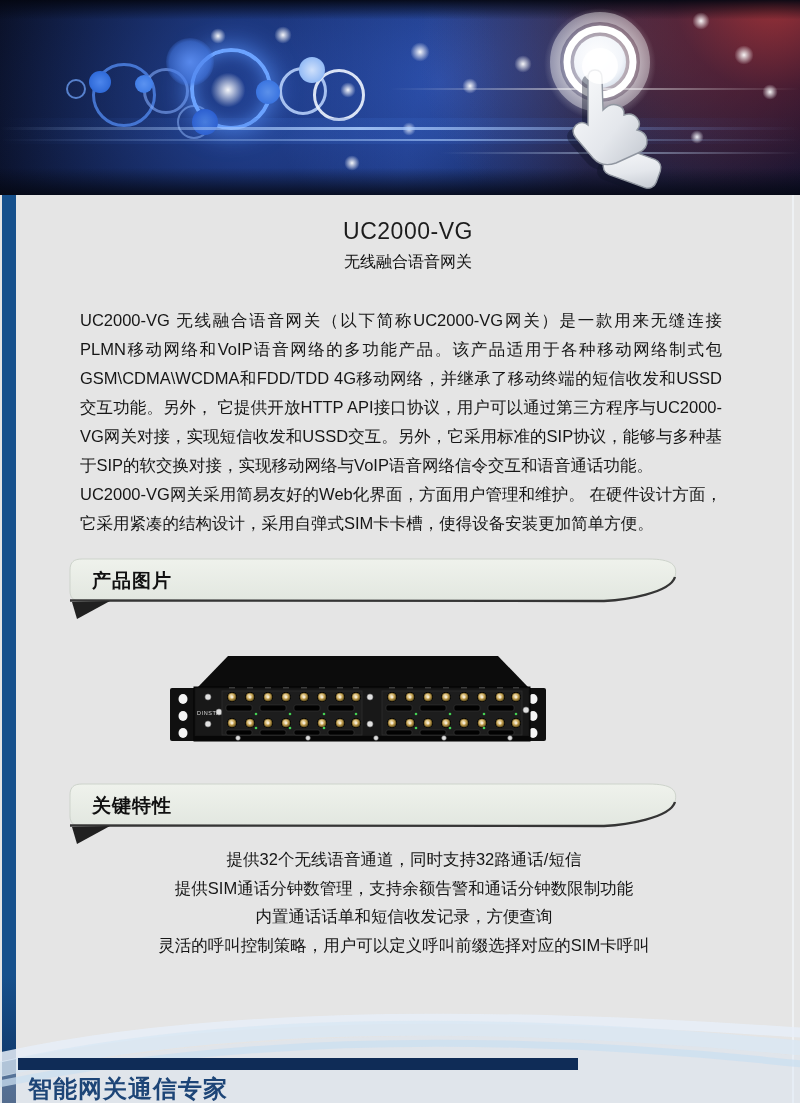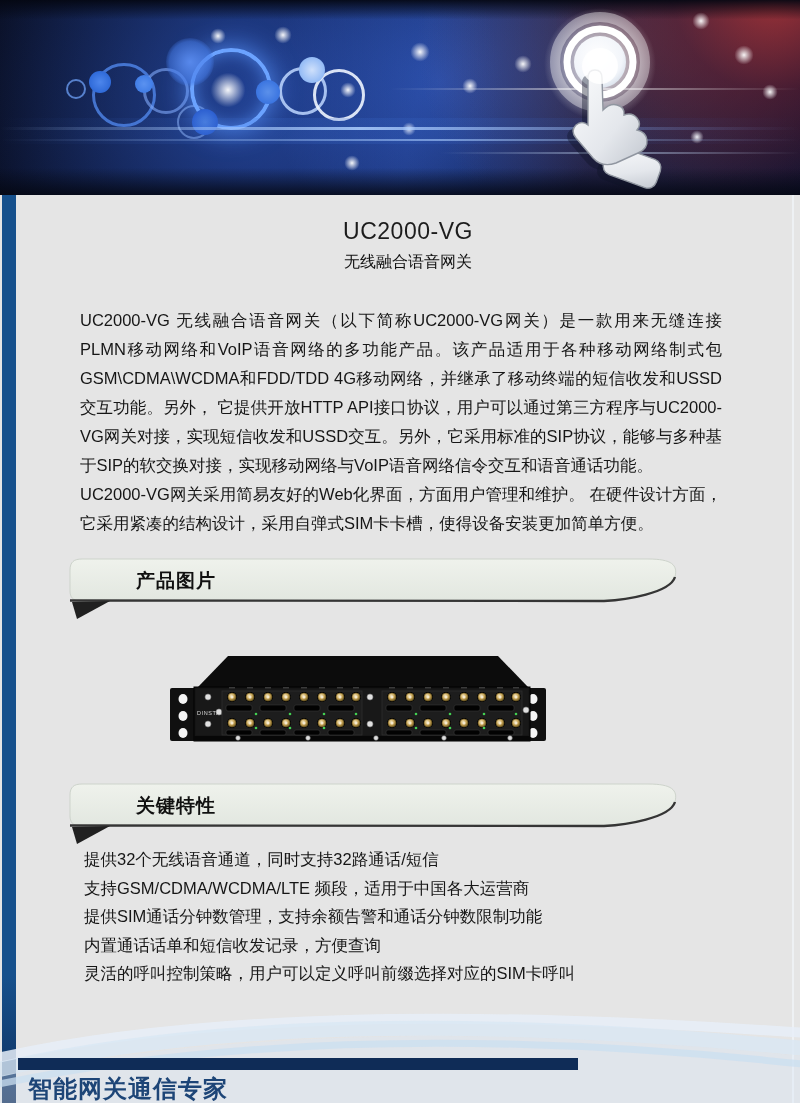--- a/index.html
+++ b/index.html
@@ -34,28 +34,28 @@
   .subtitle{font-size:16px;color:#111;margin-top:3px;}
 
   
   .intro{position:absolute;left:80px;top:306px;width:642px;font-size:16.5px;line-height:29px;
          text-align:justify;color:#161616;}
   .intro p{margin:0;}
 
   
   .secban{position:absolute;left:60px;width:652px;height:66px;}
   .secban svg{position:absolute;left:0;top:0;}
-  .secban .sectitle{position:absolute;left:32px;top:12px;font-size:19px;font-weight:bold;color:#101010;letter-spacing:1px;margin-left:44px;}
+  .secban .sectitle{position:absolute;left:32px;top:12px;font-size:19px;font-weight:bold;color:#101010;letter-spacing:1px;}
 
   
   .device{position:absolute;left:166px;top:648px;}
 
   
   .features{position:absolute;left:84px;top:845px;width:640px;list-style:none;margin:0;padding:0;
-            font-size:16.5px;line-height:28.5px;color:#161616;}
+            font-size:16.5px;line-height:28.5px;color:#161616;text-align:center;}
 
   
   .swoosh{position:absolute;left:0;bottom:0;width:800px;height:125px;z-index:1;pointer-events:none;}
   .fbar{position:absolute;left:18px;top:1058px;width:560px;height:12px;background:#0f2c57;z-index:3;}
   .slogan{position:absolute;left:28px;top:1073px;font-size:24px;font-weight:bold;color:#1d4577;z-index:3;letter-spacing:1px;}
   .redge{position:absolute;right:6px;top:195px;bottom:0;width:2px;background:#eef1f4;}
 </style>
 </head>
 <body>
 
@@ -438,21 +438,20 @@
     <svg width="652" height="66" viewBox="0 0 652 66">
       <path d="M22,3 L588,3 C612,3 618,9 615,21 C610,37 566,44 544,45 L20,45 C13,45 10,41 10,35 L10,14 C10,6 14,3 22,3 Z" fill="url(#banG)" stroke="#cdd3cb" stroke-width="1"></path>
       <path d="M10,44.5 L544,45 C566,44 610,37 615,21" fill="none" stroke="#353535" stroke-width="2.4"></path>
       <polygon points="12,46 50,45 17,63" fill="#202020"></polygon>
     </svg>
     <span class="sectitle">关键特性</span>
   </div>
 
   <ul class="features">
     <li>提供32个无线语音通道，同时支持32路通话/短信</li>
-    <li>支持GSM/CDMA/WCDMA/LTE 频段，适用于中国各大运营商</li>
     <li>提供SIM通话分钟数管理，支持余额告警和通话分钟数限制功能</li>
     <li>内置通话话单和短信收发记录，方便查询</li>
     <li>灵活的呼叫控制策略，用户可以定义呼叫前缀选择对应的SIM卡呼叫</li>
   </ul>
 
   <svg class="swoosh" viewBox="0 0 800 125" preserveAspectRatio="none">
     <path d="M-20,102 C220,50 520,46 820,80 L820,135 L-20,135 Z" fill="rgba(214,230,245,.35)"></path>
     <path d="M-20,84 C180,36 460,30 820,56" fill="none" stroke="#e7eff8" stroke-width="10" opacity=".85"></path>
     <path d="M-20,96 C200,42 480,38 820,72" fill="none" stroke="#d9e7f4" stroke-width="15" opacity=".8"></path>
     <path d="M-20,110 C220,58 500,52 820,88" fill="none" stroke="#cbdff0" stroke-width="7" opacity=".75"></path>

